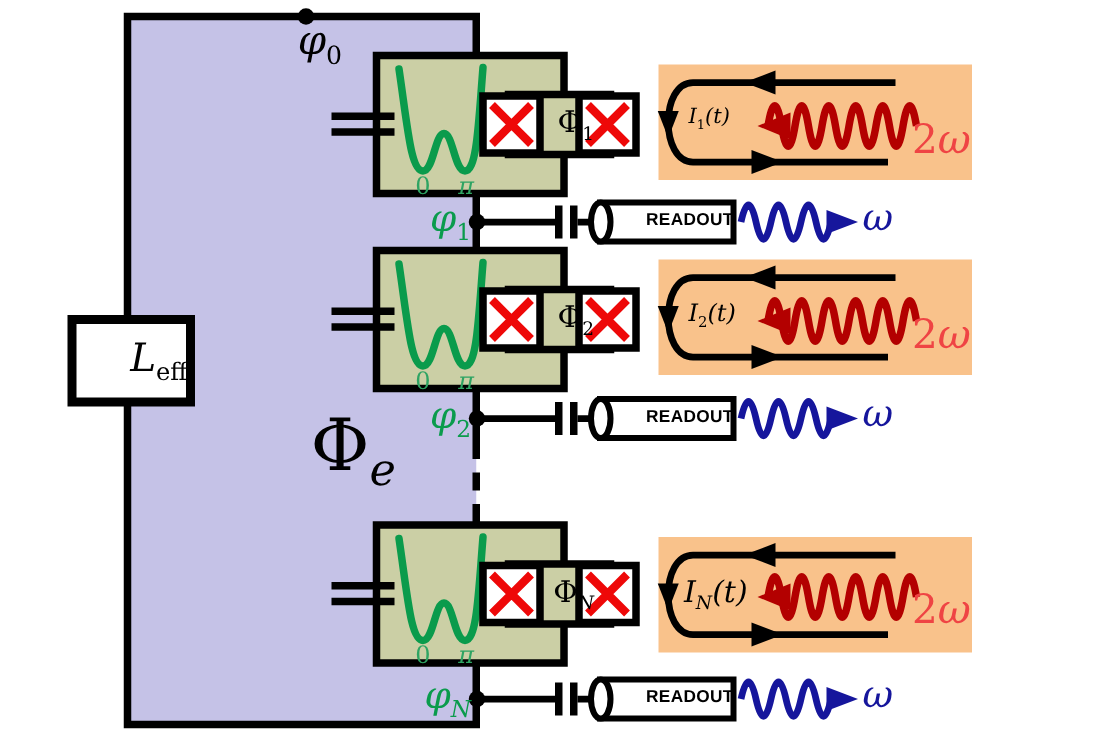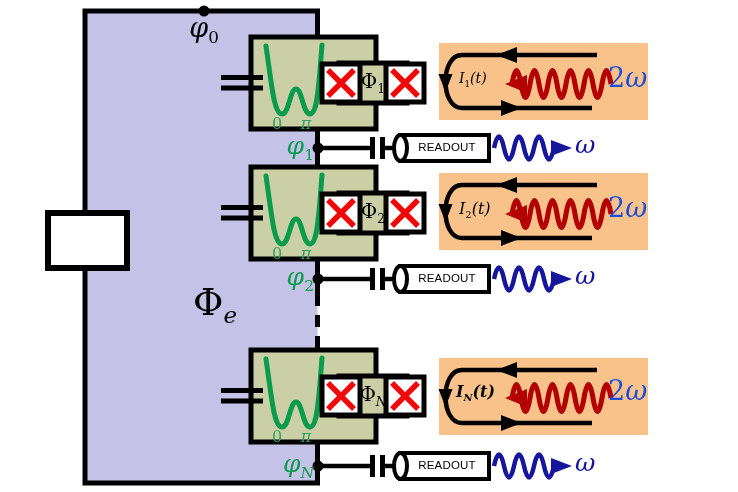--- a/index.html
+++ b/index.html
@@ -1,28 +1,28 @@
 <!DOCTYPE html>
 <html><head>
 <meta charset="utf-8">
 <style>
   html,body{margin:0;padding:0;background:#ffffff;}
   #stage{position:relative;width:738px;height:492px;background:#ffffff;overflow:hidden;
          font-family:"DejaVu Serif",serif;}
   #stage svg{position:absolute;left:0;top:0;}
   .lbl{position:absolute;line-height:1.05;white-space:nowrap;color:#000;}
-  .c{text-align:center;} .r{text-align:right;}
+  .c{text-align:right;} .r{text-align:right;}
   .it{font-style:italic;}
   .rm{font-style:normal;}
   sub{font-size:62%;line-height:0;}
   .green{color:#0a9b4c;}
   .green2{color:#2ea463;}
-  .dred{color:#1d4ed8;}
+  .dred{color:#ef4444;margin-top:16px;}
   .blue{color:#16169c;}
-  .ro{font-family:"Liberation Sans",sans-serif;font-weight:normal;letter-spacing:.2px;}
+  .ro{font-family:"Liberation Sans",sans-serif;font-weight:bold;letter-spacing:.2px;}
 </style>
 </head>
 <body>
 
 <div id="stage">
 
 <svg width="738" height="492" viewBox="0 0 738 492">
 
   <rect x="85" y="11" width="232.5" height="472" fill="#c5c2e7"></rect>
   <path d="M 317.5 294 L 317.5 11 L 85 11 L 85 483 L 317.5 483 L 317.5 346" fill="none" stroke="#000" stroke-width="5"></path>
@@ -101,21 +101,22 @@
     <path d="M 372.5 455 V 477 M 382.5 455 V 477" stroke="#000" stroke-width="5"></path>
     <rect x="400" y="453" width="89" height="26" fill="#fff" stroke="#000" stroke-width="4"></rect>
     <ellipse cx="400.5" cy="466" rx="6.5" ry="13" fill="#fff" stroke="#000" stroke-width="4"></ellipse>
     <path d="M 494 466 Q 499 443 504 466 Q 509 489 514 466 Q 519 443 524 466 Q 529 489 534 466 Q 539 443 544 466 Q 549 489 554 466" fill="none" stroke="#16169c" stroke-width="4.5"></path>
     <polygon points="551,458 551,474 572,466" fill="#16169c"></polygon>
     <circle cx="318" cy="466" r="5.5" fill="#000"></circle>
   </g>
 </svg>
 
 <div class="lbl c it" style="left:180px;top:14px;width:48px;font-size:27px;"><span>φ</span><sub class="rm">0</sub></div>
-<div class="lbl c rm" style="left:166px;top:284px;width:98px;font-size:37px;"><span>Φ</span><sub class="it">e</sub></div>
+<div class="lbl c rm" style="left:166px;top:272px;width:98px;font-size:48px;"><span>Φ</span><sub class="it">e</sub></div>
+<div class="lbl c it" style="left:50px;top:226px;width:75px;font-size:26px;"><span>L</span><sub class="rm">eff</sub></div>
 
 <div class="lbl r it green" style="left:268px;top:133px;width:46px;font-size:25px;"><span>φ</span><sub class="rm">1</sub></div>
 <div class="lbl c rm" style="left:350px;top:71px;width:46px;font-size:20px;"><span>Φ</span><sub>1</sub></div>
 <div class="lbl c rm green2" style="left:267px;top:116px;width:20px;font-size:16px;">0</div>
 <div class="lbl c it green2" style="left:296px;top:116px;width:20px;font-size:16px;">π</div>
 <div class="lbl it" style="left:459px;top:71px;width:56px;font-size:14px;"><span>I</span><sub class="rm">1</sub><span>(t)</span></div>
 <div class="lbl dred" style="left:608px;top:64px;width:44px;font-size:27px;"><span class="rm">2</span><span class="it">ω</span></div>
 <div class="lbl c ro" style="left:405px;top:141px;width:84px;font-size:11.5px;">READOUT</div>
 <div class="lbl it blue" style="left:575px;top:132px;width:28px;font-size:25px;">ω</div>
 
@@ -125,18 +126,18 @@
 <div class="lbl c it green2" style="left:296px;top:246px;width:20px;font-size:16px;">π</div>
 <div class="lbl it" style="left:459px;top:201px;width:56px;font-size:16px;"><span>I</span><sub class="rm">2</sub><span>(t)</span></div>
 <div class="lbl dred" style="left:608px;top:194px;width:44px;font-size:27px;"><span class="rm">2</span><span class="it">ω</span></div>
 <div class="lbl c ro" style="left:405px;top:272px;width:84px;font-size:11.5px;">READOUT</div>
 <div class="lbl it blue" style="left:575px;top:263px;width:28px;font-size:25px;">ω</div>
 
 <div class="lbl r it green" style="left:264px;top:451px;width:50px;font-size:25px;"><span>φ</span><sub>N</sub></div>
 <div class="lbl c rm" style="left:350px;top:384px;width:46px;font-size:20px;"><span>Φ</span><sub class="it">N</sub></div>
 <div class="lbl c rm green2" style="left:267px;top:429px;width:20px;font-size:16px;">0</div>
 <div class="lbl c it green2" style="left:296px;top:429px;width:20px;font-size:16px;">π</div>
-<div class="lbl it" style="left:456px;top:384px;width:60px;font-size:16px;font-weight:bold;"><span>I</span><sub>N</sub><span>(t)</span></div>
+<div class="lbl it" style="left:456px;top:384px;width:60px;font-size:20px;"><span>I</span><sub>N</sub><span>(t)</span></div>
 <div class="lbl dred" style="left:608px;top:377px;width:44px;font-size:27px;"><span class="rm">2</span><span class="it">ω</span></div>
 <div class="lbl c ro" style="left:405px;top:459px;width:84px;font-size:11.5px;">READOUT</div>
 <div class="lbl it blue" style="left:575px;top:450px;width:28px;font-size:25px;">ω</div>
 
 </div>
 
 </body></html>

